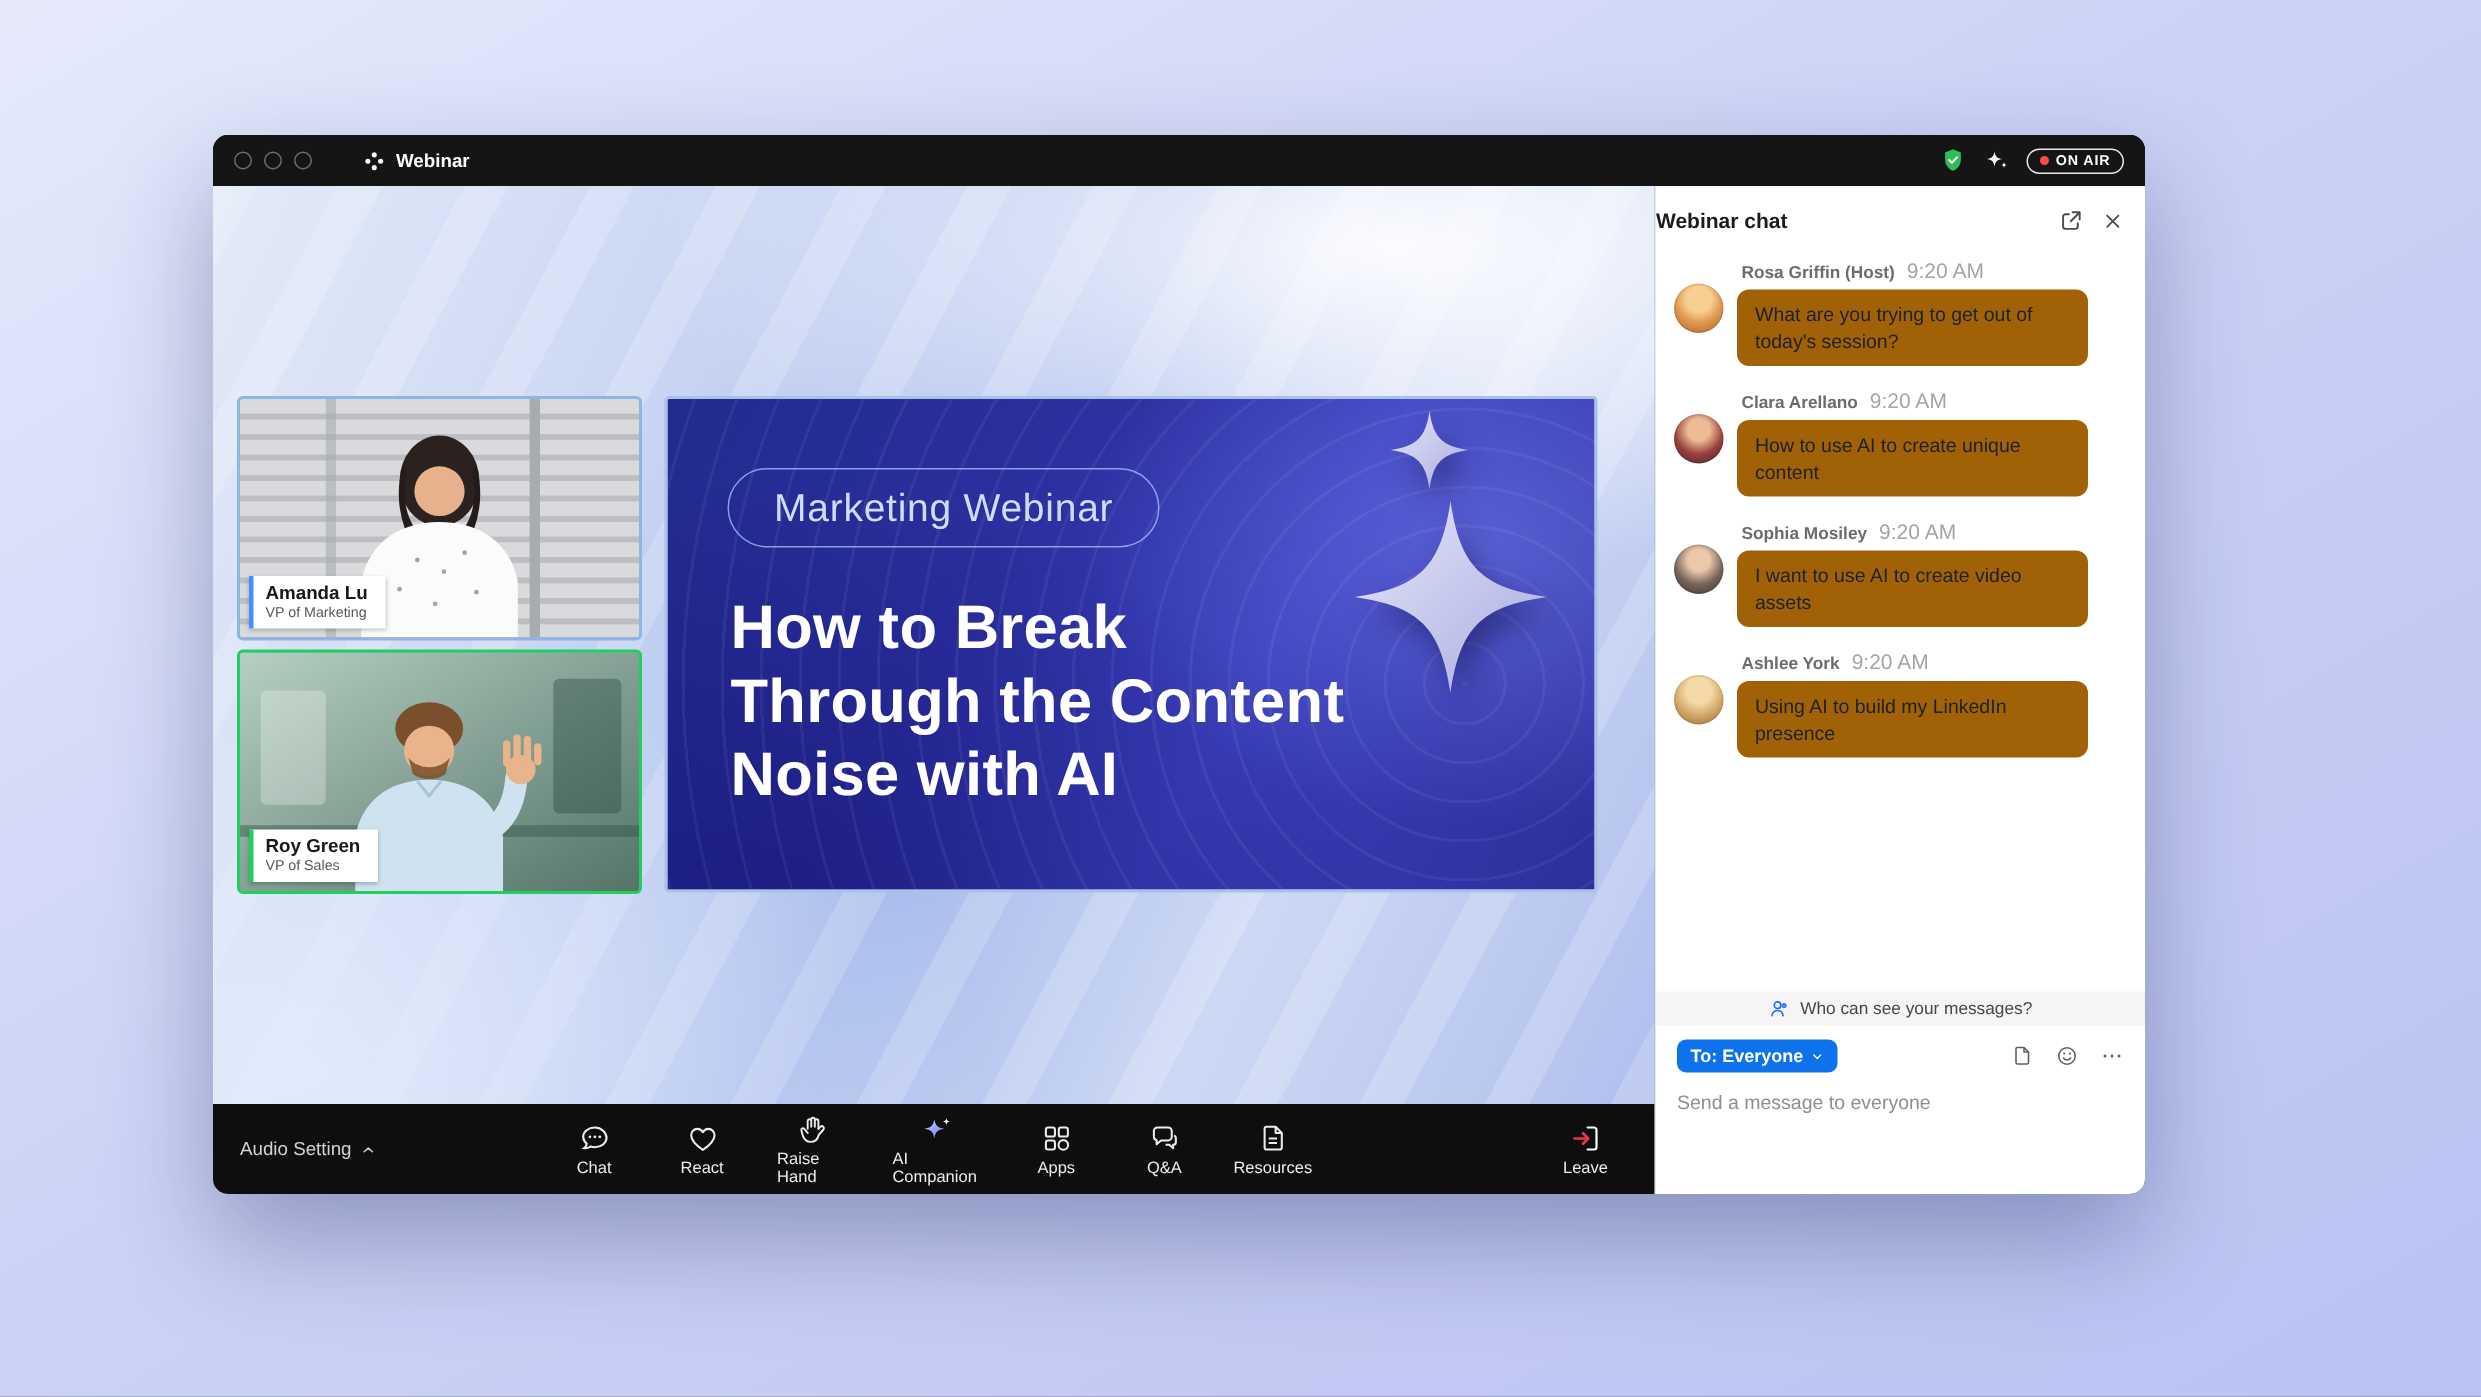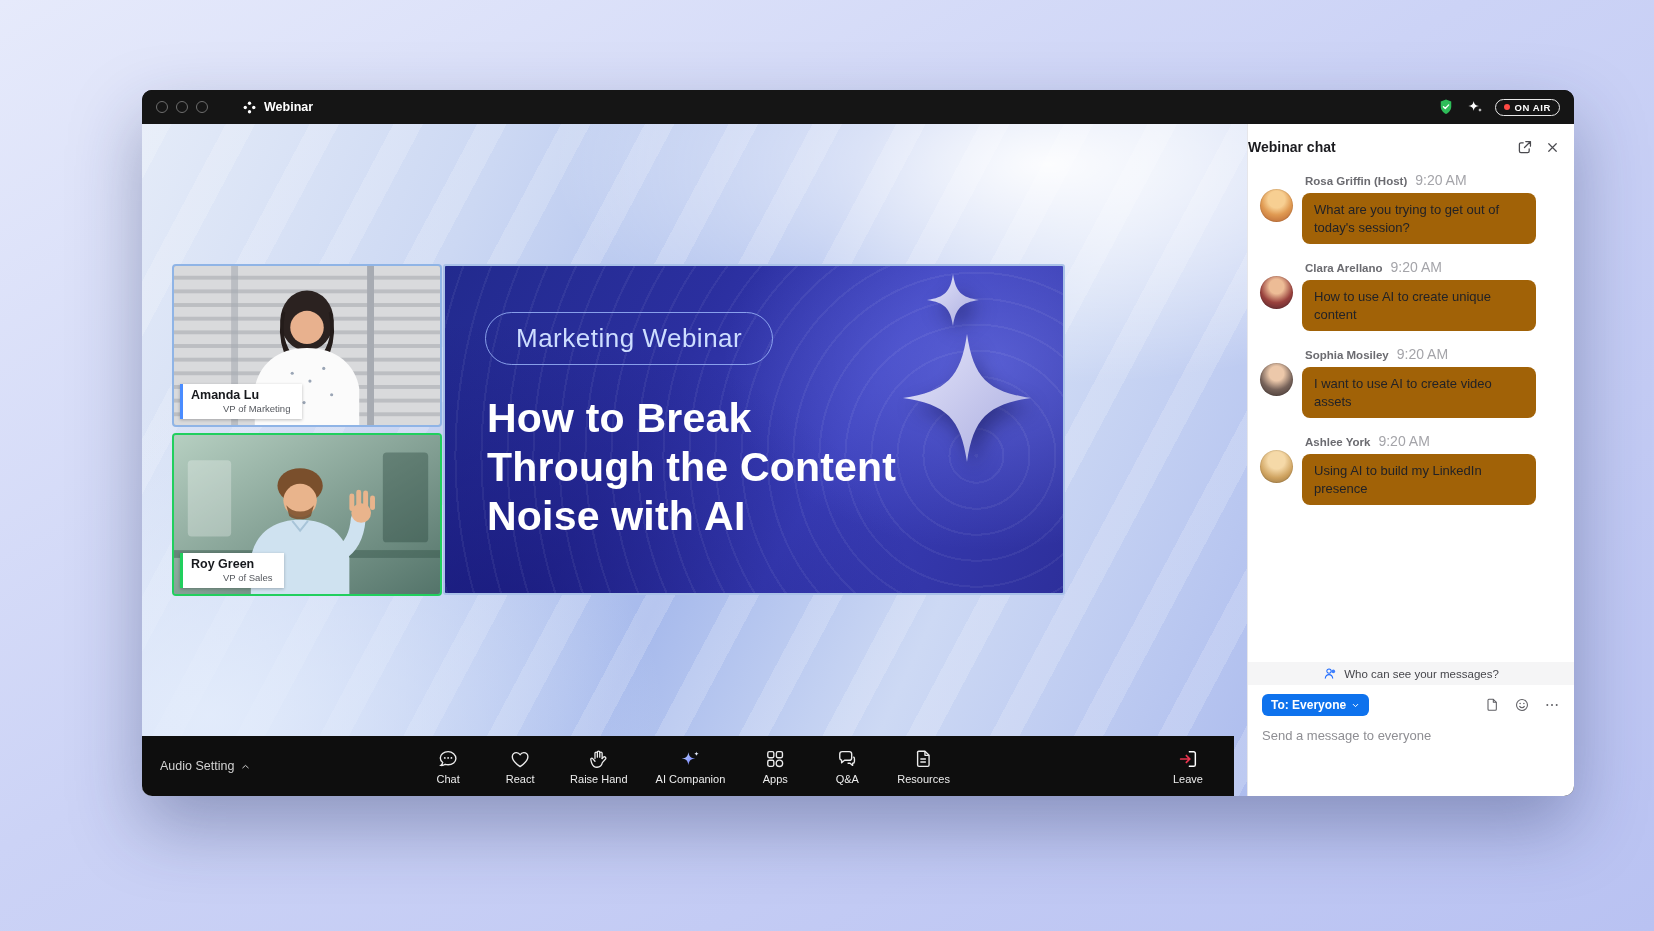--- a/index.html
+++ b/index.html
@@ -5,21 +5,21 @@
   * { margin:0; padding:0; box-sizing:border-box; }
   html,body { width:1654px; height:931px; overflow:hidden; }
   body {
     font-family:"Liberation Sans", sans-serif;
     background: linear-gradient(150deg,#e6eafb 0%,#ccd3f6 45%,#b9c2f2 100%);
     position:relative;
   }
 
   
   .window{
-    position:absolute; left:142px; top:90px; width:1432px; height:706px;
+    position:absolute; left:142px; top:90px; width:1288px; height:706px;
     border-radius:10px; overflow:hidden;
     box-shadow:0 30px 70px rgba(30,40,90,.35);
     display:flex; flex-direction:column; background:#000;
   }
   .titlebar{
     flex:0 0 34px; background:#151515; display:flex; align-items:center;
     padding:0 14px; gap:10px;
   }
   .dots{ display:flex; gap:8px; }
   .dot{ width:12px; height:12px; border-radius:50%; border:1.5px solid #6d6d6d; }
@@ -36,34 +36,34 @@
   
   .stage{
     position:relative; flex:1; overflow:hidden;
     background:
       radial-gradient(900px 400px at 82% 6%, rgba(255,255,255,.95) 0%, rgba(255,255,255,0) 55%),
       radial-gradient(760px 520px at 6% 88%, rgba(228,237,252,.9) 0%, rgba(228,237,252,0) 60%),
       repeating-linear-gradient(118deg, rgba(255,255,255,.18) 0 26px, rgba(255,255,255,0) 26px 74px),
       linear-gradient(115deg,#e4ebf8 0%,#ccd8f3 26%,#a7baec 52%,#cdd9f4 72%,#aebdee 100%);
   }
   .tile{
-    position:absolute; left:30px; width:270px; height:163px;
+    position:absolute; left:16px; width:270px; height:163px;
     border-radius:4px; overflow:hidden; background:#9aa7bd; cursor:pointer;
   }
   .tile svg{ display:block; width:100%; height:100%; }
   .tile-amanda{ top:140px; border:2.5px solid #8fb4e6; }
   .tile-roy{ top:309px; border:2.5px solid #21cf5e; }
   .nametag{
     position:absolute; left:6px; bottom:6px; background:#fff;
     padding:4px 12px 5px 8px; border-left:3px solid #4a8cff;
     box-shadow:0 1px 3px rgba(0,0,0,.25);
   }
   .tile-roy .nametag{ border-left-color:#21cf5e; }
   .nt-name{ font-size:12.5px; font-weight:700; color:#16181c; }
-  .nt-role{ font-size:9.5px; color:#55585e; margin-top:1px;margin-left:32px; }
+  .nt-role{ font-size:9.5px; color:#55585e; margin-top:1px; }
 
   .slide{
     position:absolute; left:301px; top:140px; width:622px; height:331px;
     border:2px solid #a9c1e8; border-radius:3px; overflow:hidden;
     background:
       radial-gradient(430px 300px at 88% 30%, rgba(130,140,255,.45), transparent 62%),
       radial-gradient(720px 520px at 8% 112%, rgba(18,18,110,.65), transparent 60%),
       linear-gradient(120deg,#222a8e 0%,#2b2f9f 35%,#3a3eb9 62%,#2d2f9b 100%);
   }
   .slide::before{
@@ -81,21 +81,21 @@
     position:absolute; left:42px; top:128px; color:#ffffff;
     font-size:41px; font-weight:700; line-height:1.2; letter-spacing:.2px;
   }
   .slide-title span{ display:block; }
   .star{ position:absolute; filter:drop-shadow(6px 10px 10px rgba(10,10,60,.45)); }
   .star-big{ right:32px; top:68px; width:128px; height:128px; }
   .star-small{ right:84px; top:8px; width:52px; height:52px; }
 
   
   .toolbar{
-    position:absolute; left:0; right:13px; bottom:0; height:60px; background:#0e0e0e;
+    position:absolute; left:0; right:0; bottom:0; height:60px; background:#0e0e0e;
     display:flex; align-items:center;
   }
   .audio-setting{
     position:absolute; left:18px; color:#d2d2d2; font-size:12.5px;
     display:flex; align-items:center; gap:6px; cursor:pointer;
   }
   .toolbar-center{
     position:absolute; left:50%; transform:translateX(-50%);
     display:flex; gap:28px; align-items:center;
   }

